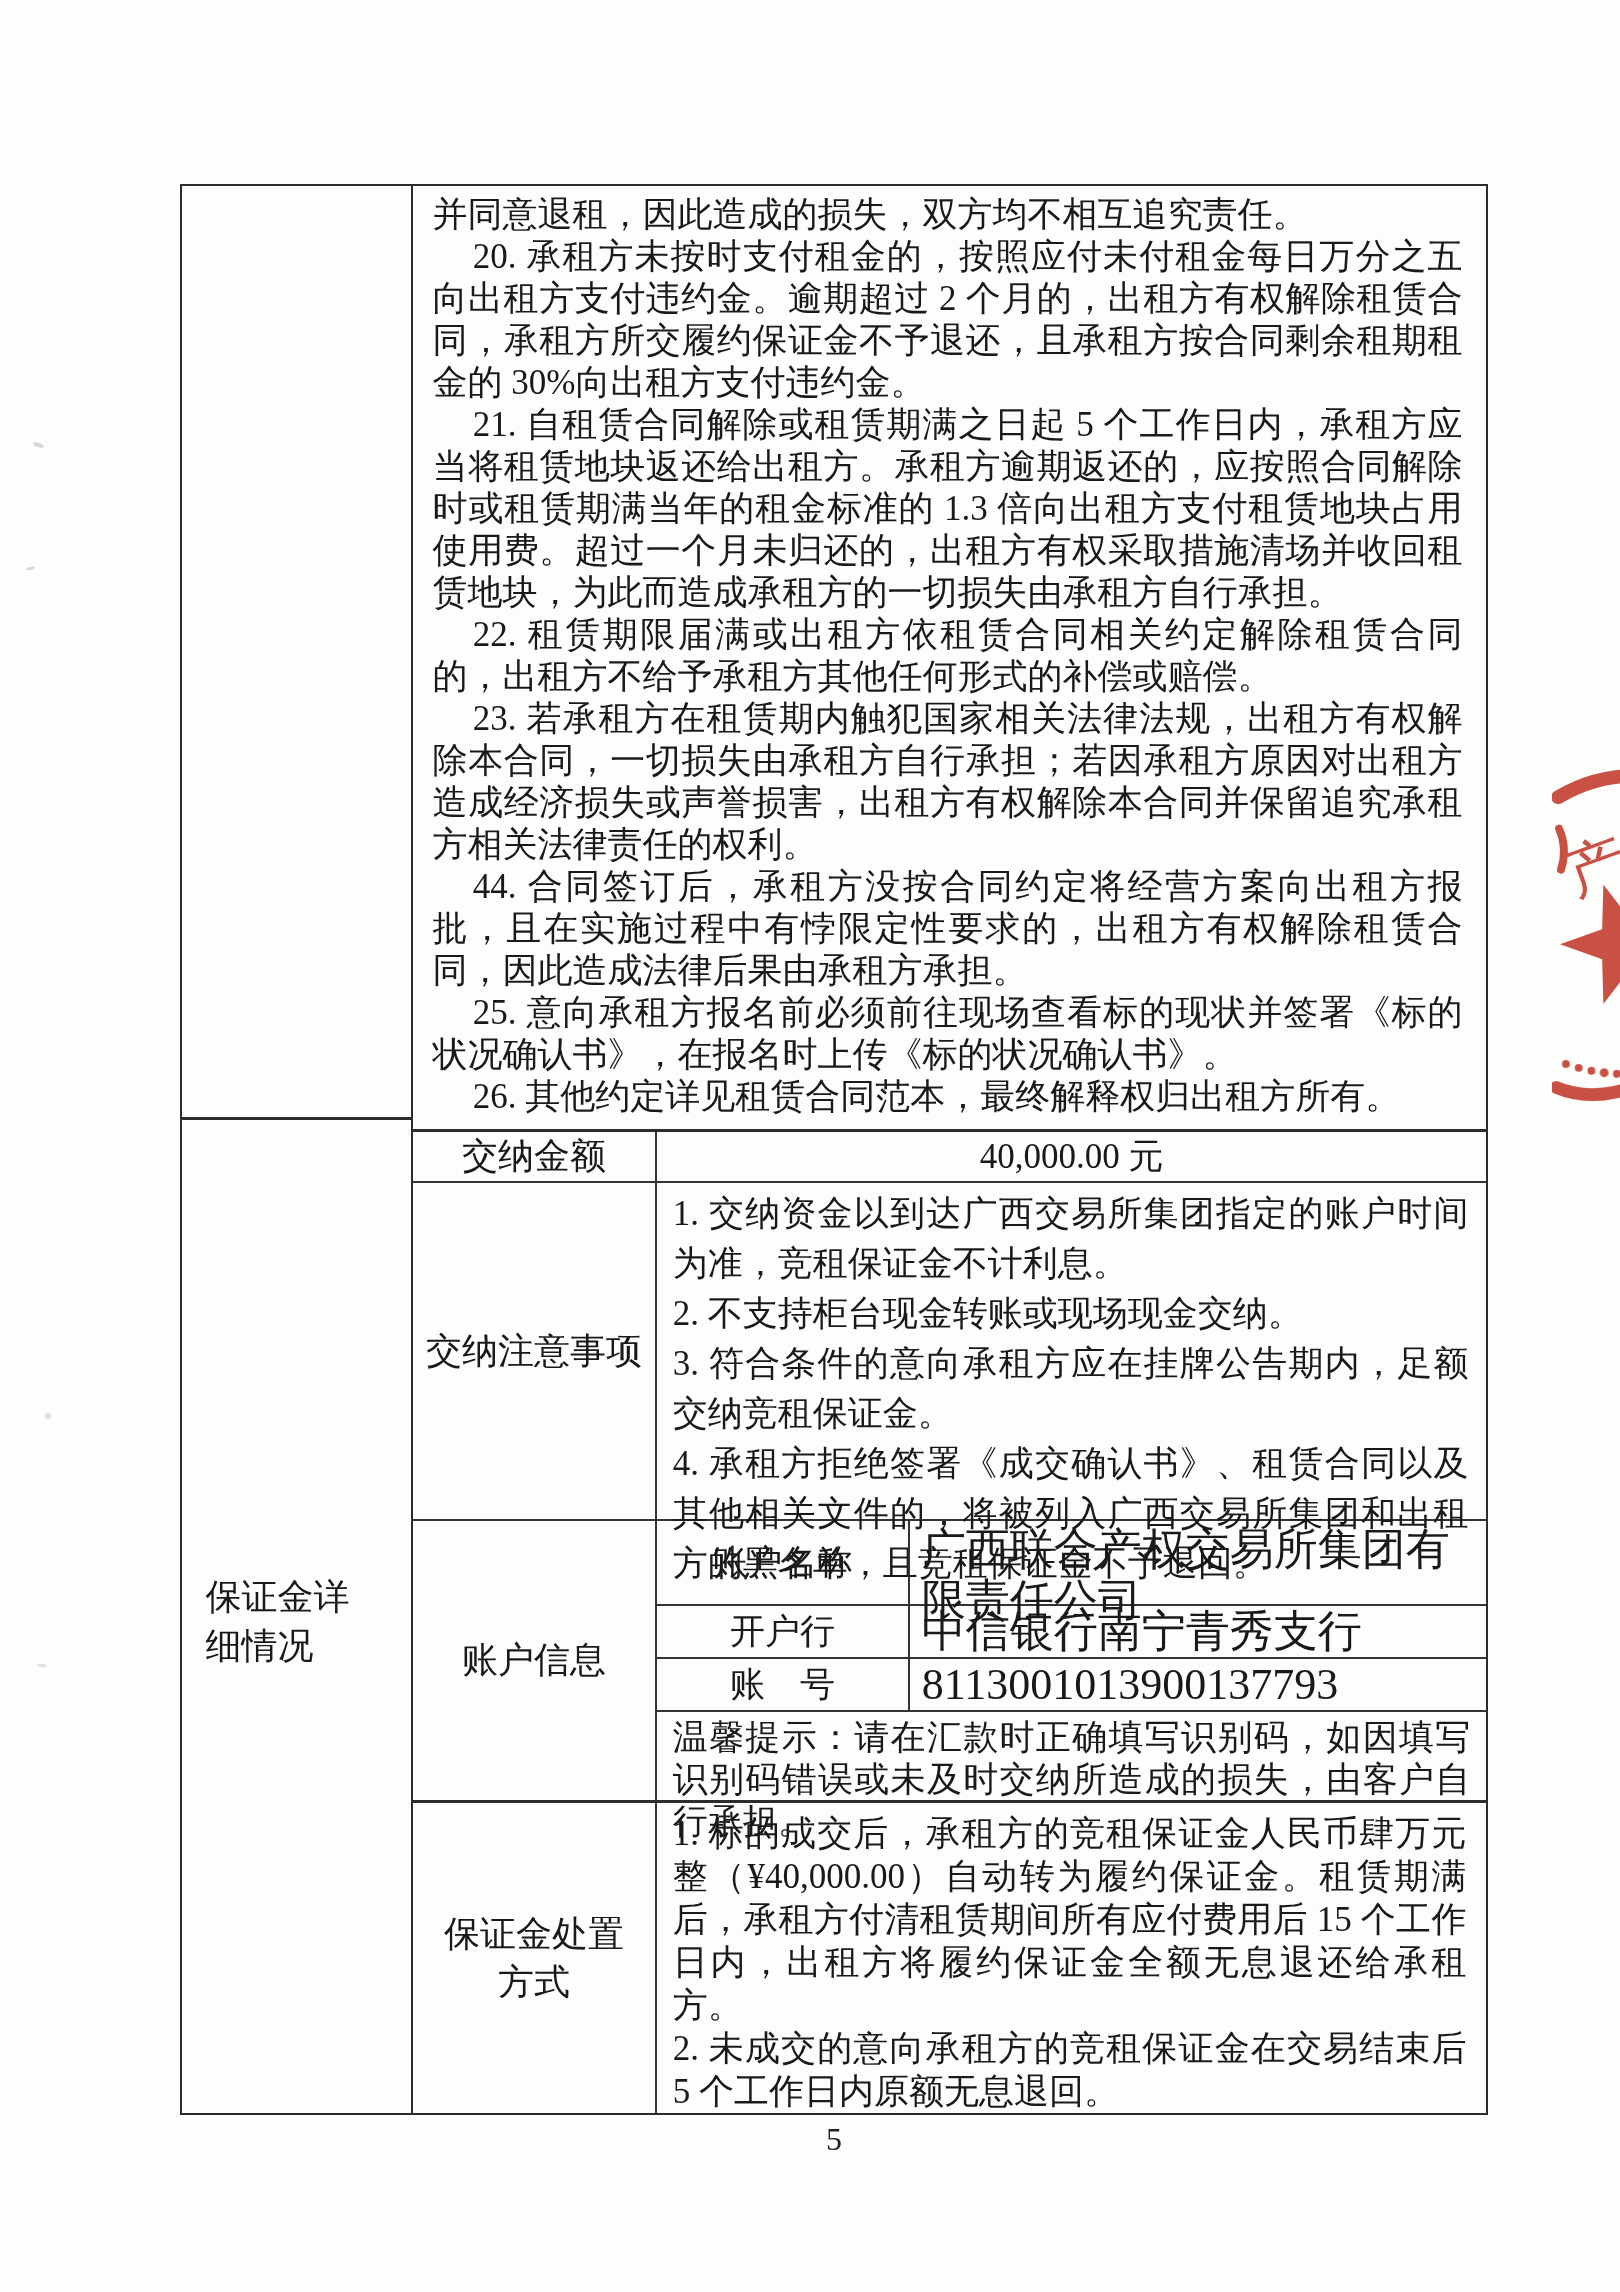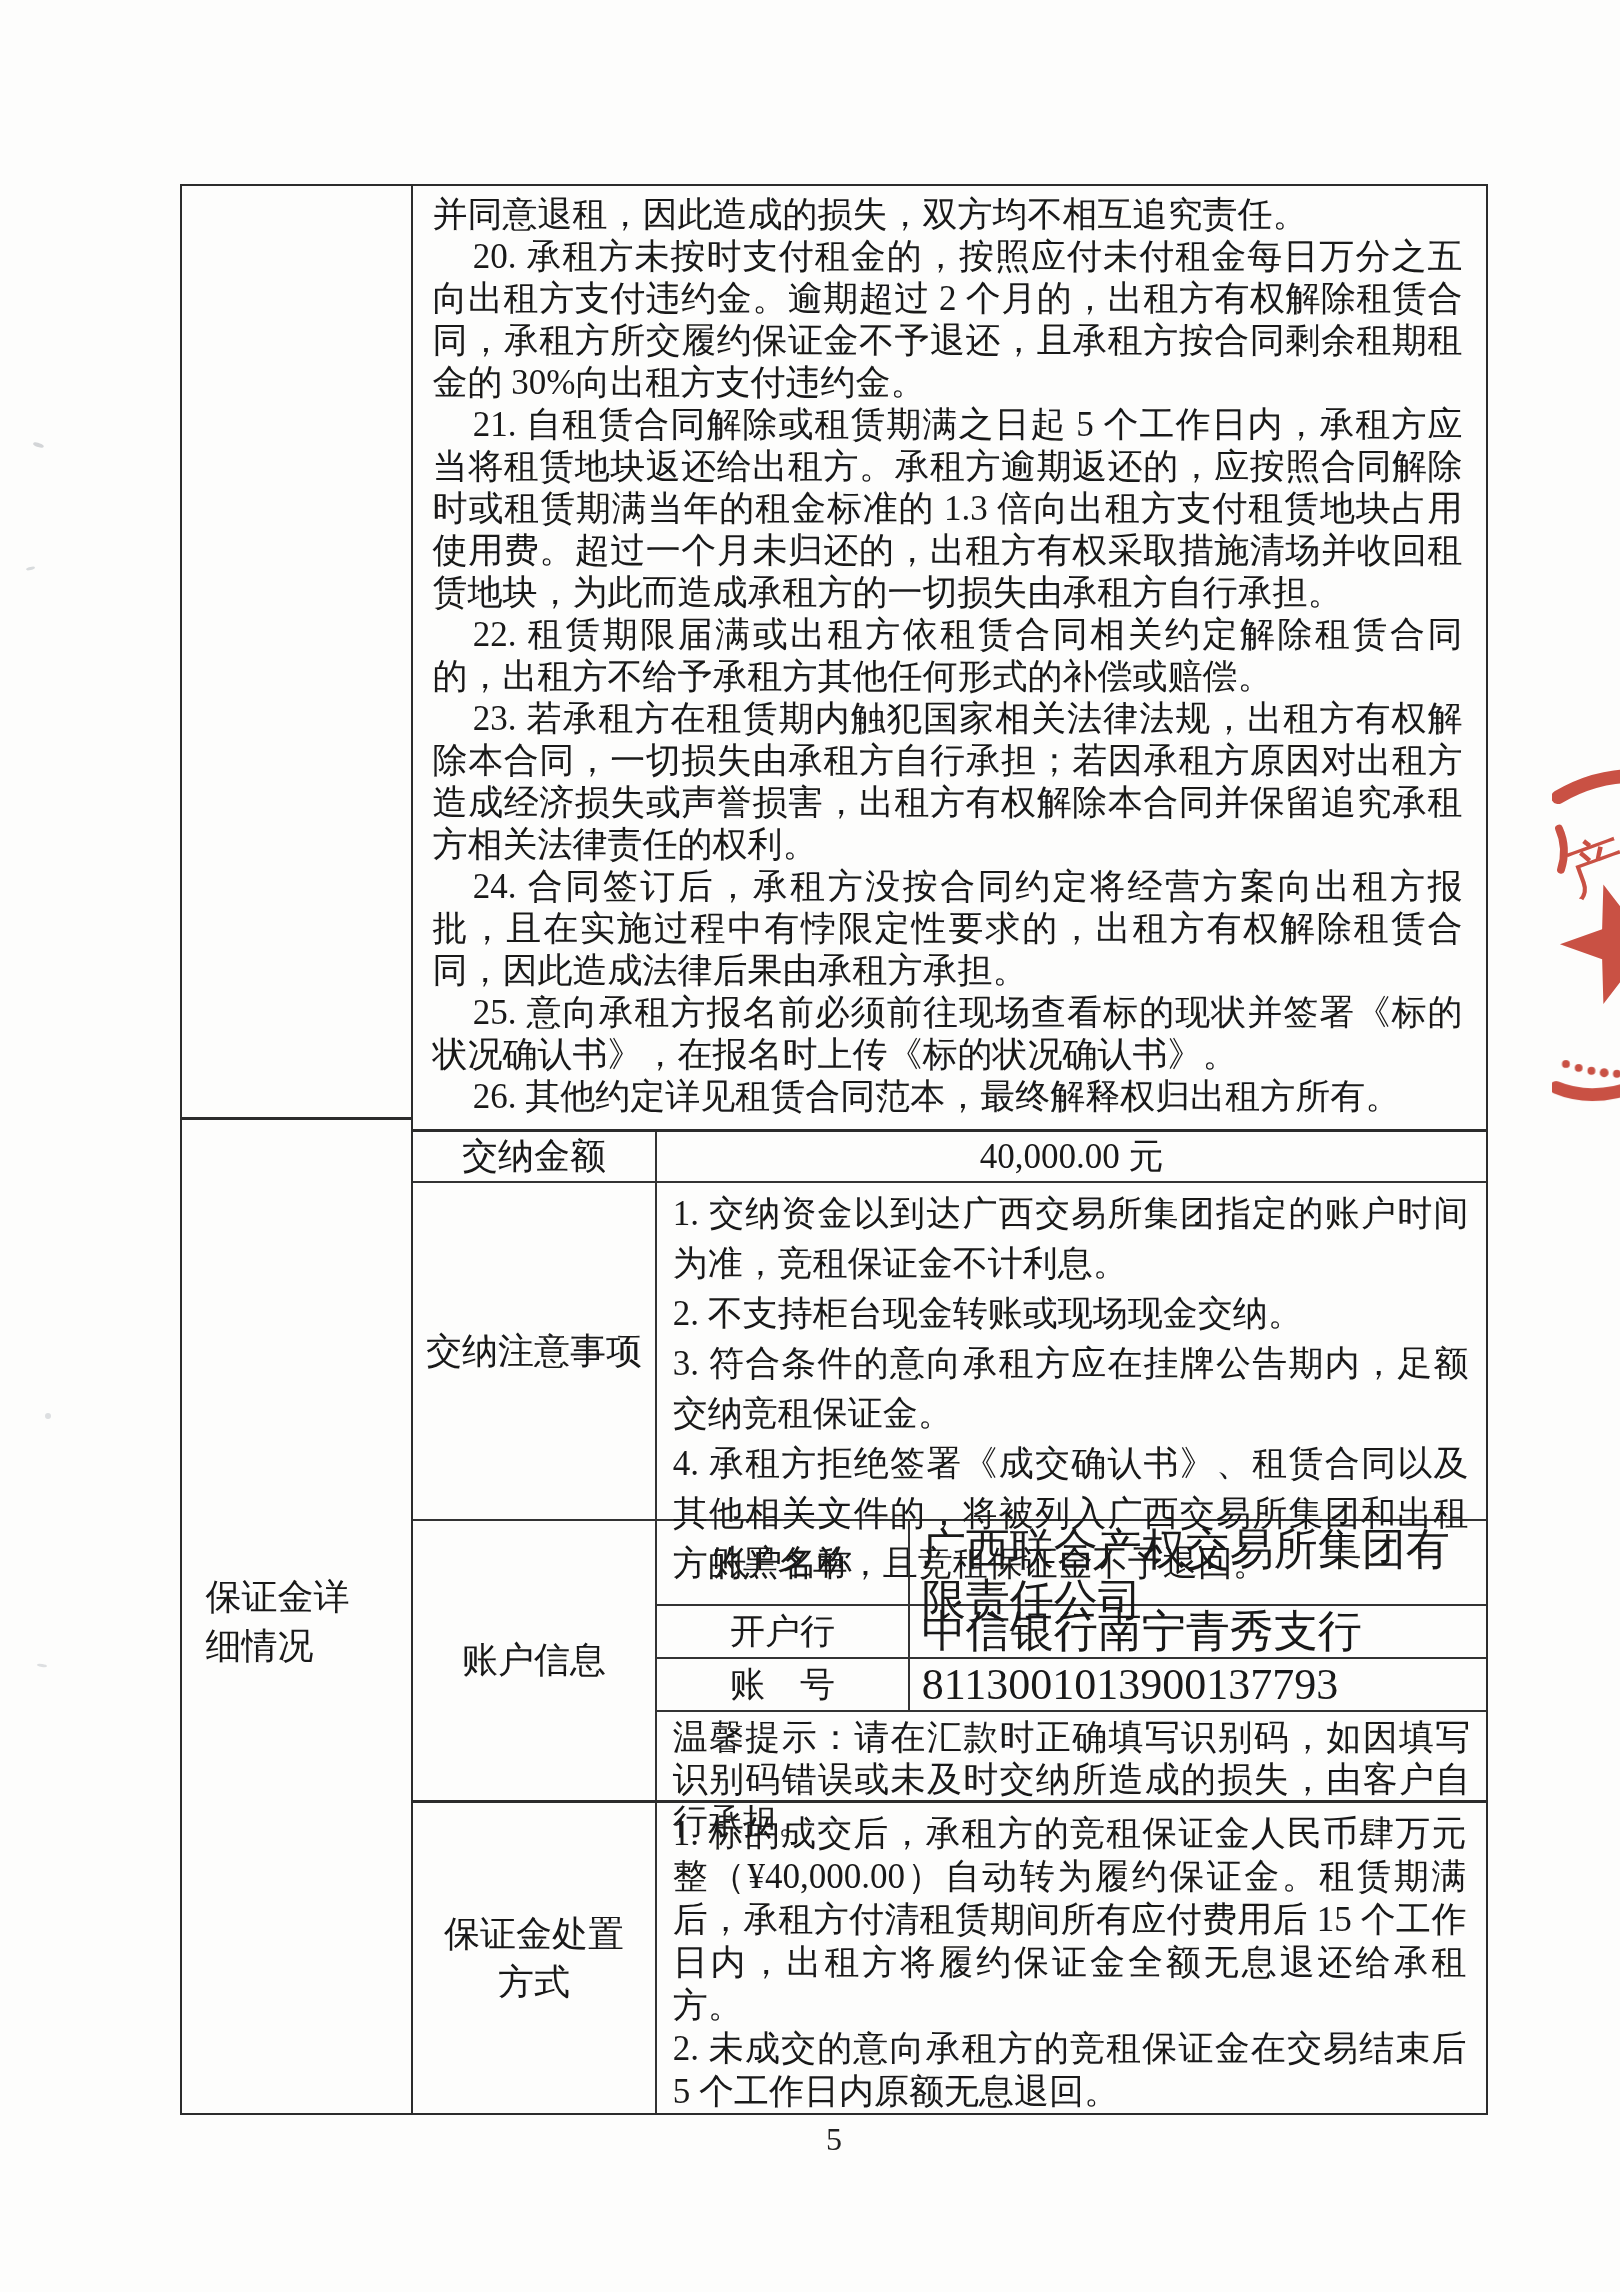--- a/index.html
+++ b/index.html
@@ -107,21 +107,21 @@
   </div>
 
   <div class="col-right">
 
     <div class="row-terms">
       <p>并同意退租，因此造成的损失，双方均不相互追究责任。</p>
       <p class="indent">20. 承租方未按时支付租金的，按照应付未付租金每日万分之五向出租方支付违约金。逾期超过 2 个月的，出租方有权解除租赁合同，承租方所交履约保证金不予退还，且承租方按合同剩余租期租金的 30%向出租方支付违约金。</p>
       <p class="indent">21. 自租赁合同解除或租赁期满之日起 5 个工作日内，承租方应当将租赁地块返还给出租方。承租方逾期返还的，应按照合同解除时或租赁期满当年的租金标准的 1.3 倍向出租方支付租赁地块占用使用费。超过一个月未归还的，出租方有权采取措施清场并收回租赁地块，为此而造成承租方的一切损失由承租方自行承担。</p>
       <p class="indent">22. 租赁期限届满或出租方依租赁合同相关约定解除租赁合同的，出租方不给予承租方其他任何形式的补偿或赔偿。</p>
       <p class="indent">23. 若承租方在租赁期内触犯国家相关法律法规，出租方有权解除本合同，一切损失由承租方自行承担；若因承租方原因对出租方造成经济损失或声誉损害，出租方有权解除本合同并保留追究承租方相关法律责任的权利。</p>
-      <p class="indent">24. 合同签订后，承租方没按合同约定将经营方案向出租方报批，且在实施过程中有悖限定性要求的，出租方有权解除租赁合同，因此造成法律后果由承租方承担。</p>
+      <p class="indent">44. 合同签订后，承租方没按合同约定将经营方案向出租方报批，且在实施过程中有悖限定性要求的，出租方有权解除租赁合同，因此造成法律后果由承租方承担。</p>
       <p class="indent">25. 意向承租方报名前必须前往现场查看标的现状并签署《标的状况确认书》，在报名时上传《标的状况确认书》。</p>
       <p class="indent">26. 其他约定详见租赁合同范本，最终解释权归出租方所有。</p>
     </div>
 
     <div class="row row-amount">
       <div class="lbl-cell">交纳金额</div>
       <div class="val-cell">40,000.00 元</div>
     </div>
 
 

